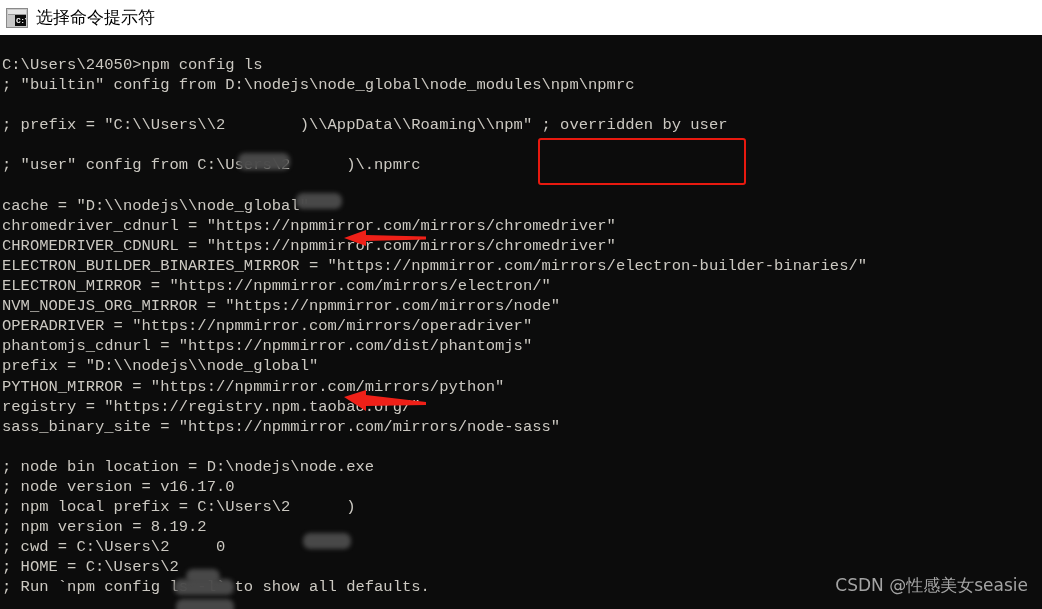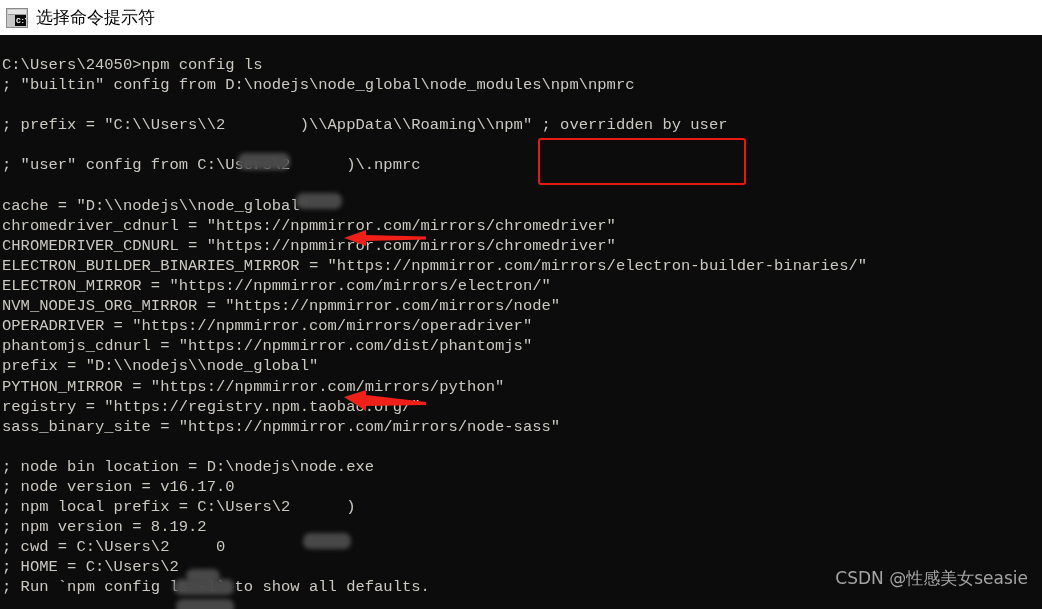--- a/index.html
+++ b/index.html
@@ -111,21 +111,21 @@
     background: #4a4a4a;
     border-radius: 7px;
     filter: blur(2.2px);
     opacity: 0.97;
   }
 
   
   .watermark {
     position: absolute;
     right: 14px;
-    bottom: 19px;
+    bottom: 12px;
     color: #b9b9b9;
     font-size: 17px;
     font-family: "DejaVu Sans", sans-serif;
     white-space: nowrap;
     opacity: 0.88;
   }
 </style>
 </head>
 <body>
 

